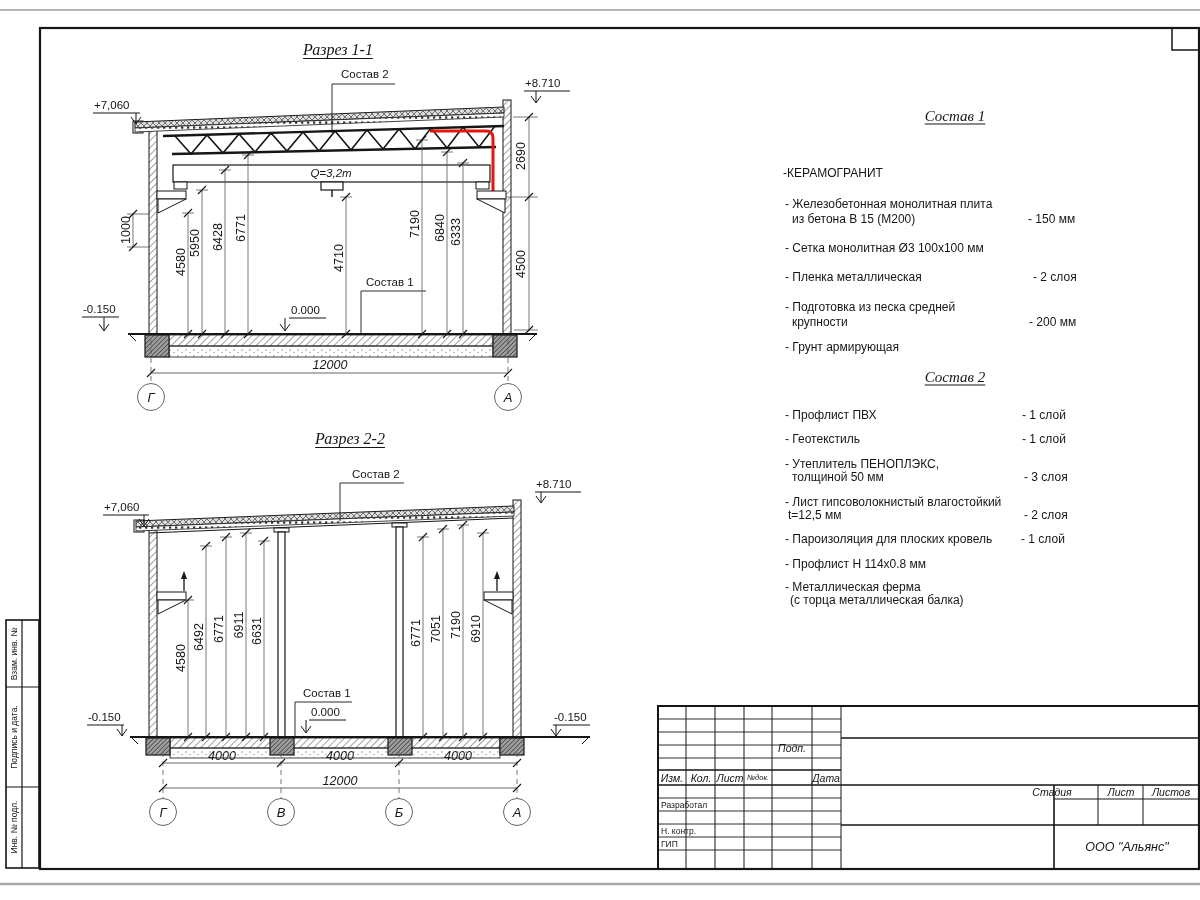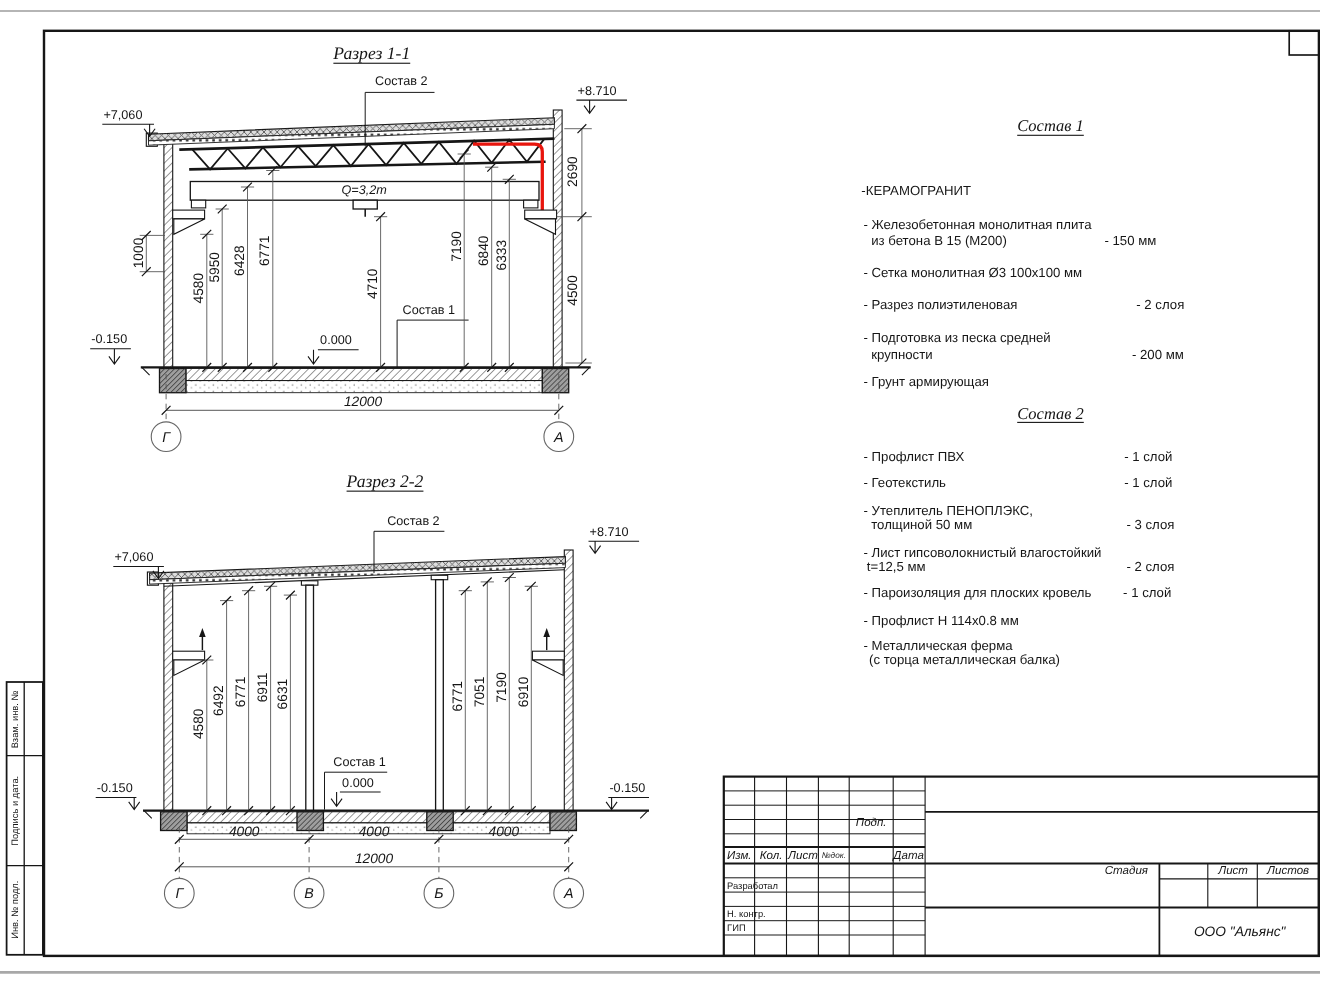--- a/index.html
+++ b/index.html
@@ -248,23 +248,23 @@
 <span class="t fD c" style="left:340px;top:781px">12000</span>
 <span class="t fA c" style="left:163px;top:812px">Г</span>
 <span class="t fA c" style="left:281px;top:812px">В</span>
 <span class="t fA c" style="left:399px;top:812px">Б</span>
 <span class="t fA c" style="left:517px;top:812px">А</span>
 
 <span class="t fLT it u c" style="left:955px;top:116px">Состав 1</span>
 <span class="t fL" style="left:783px;top:167px">-КЕРАМОГРАНИТ</span>
 <span class="t fL" style="left:785px;top:198px">- Железобетонная  монолитная плита</span>
 <span class="t fL" style="left:792px;top:213px">из бетона В 15 (М200)</span>
-<span class="t fL" style="left:1004px;top:213px">- 150 мм</span>
+<span class="t fL" style="left:1028px;top:213px">- 150 мм</span>
 <span class="t fL" style="left:785px;top:242px">- Сетка монолитная Ø3 100х100 мм</span>
-<span class="t fL" style="left:785px;top:271px">- Разрез полиэтиленовая</span>
+<span class="t fL" style="left:785px;top:271px">- Пленка металлическая</span>
 <span class="t fL" style="left:1033px;top:271px">-  2 слоя</span>
 <span class="t fL" style="left:785px;top:301px">- Подготовка из песка средней</span>
 <span class="t fL" style="left:792px;top:316px">крупности</span>
 <span class="t fL" style="left:1029px;top:316px">- 200 мм</span>
 <span class="t fL" style="left:785px;top:341px">- Грунт армирующая</span>
 
 <span class="t fLT it u c" style="left:955px;top:377px">Состав 2</span>
 <span class="t fL" style="left:785px;top:409px">- Профлист ПВХ</span>
 <span class="t fL" style="left:1022px;top:409px">- 1 слой</span>
 <span class="t fL" style="left:785px;top:433px">- Геотекстиль</span>
@@ -283,21 +283,21 @@
 
 <span class="t fH c" style="left:672px;top:778px">Изм.</span>
 <span class="t fH c" style="left:701px;top:778px">Кол.</span>
 <span class="t fH c" style="left:730px;top:778px">Лист</span>
 <span class="t fN c" style="left:758px;top:778px">№док.</span>
 <span class="t fH c" style="left:792px;top:748px">Подп.</span>
 <span class="t fH c" style="left:826px;top:778px">Дата</span>
 <span class="t fS ml" style="left:661px;top:805px">Разработал</span>
 <span class="t fS ml" style="left:661px;top:831px">Н. контр.</span>
 <span class="t fS ml" style="left:661px;top:844px">ГИП</span>
-<span class="t fH c" style="left:1024px;top:792px">Стадия</span>
+<span class="t fH c" style="left:1052px;top:792px">Стадия</span>
 <span class="t fH c" style="left:1121px;top:792px">Лист</span>
 <span class="t fH c" style="left:1171px;top:792px">Листов</span>
 <span class="t fC c" style="left:1127px;top:847px">ООО "Альянс"</span>
 
 <span class="t fS r" style="left:14px;top:654px">Взам. инв. №</span>
 <span class="t fS r" style="left:14px;top:737px">Подпись и дата.</span>
 <span class="t fS r" style="left:14px;top:827px">Инв. № подл.</span>
 
 </div>
 

